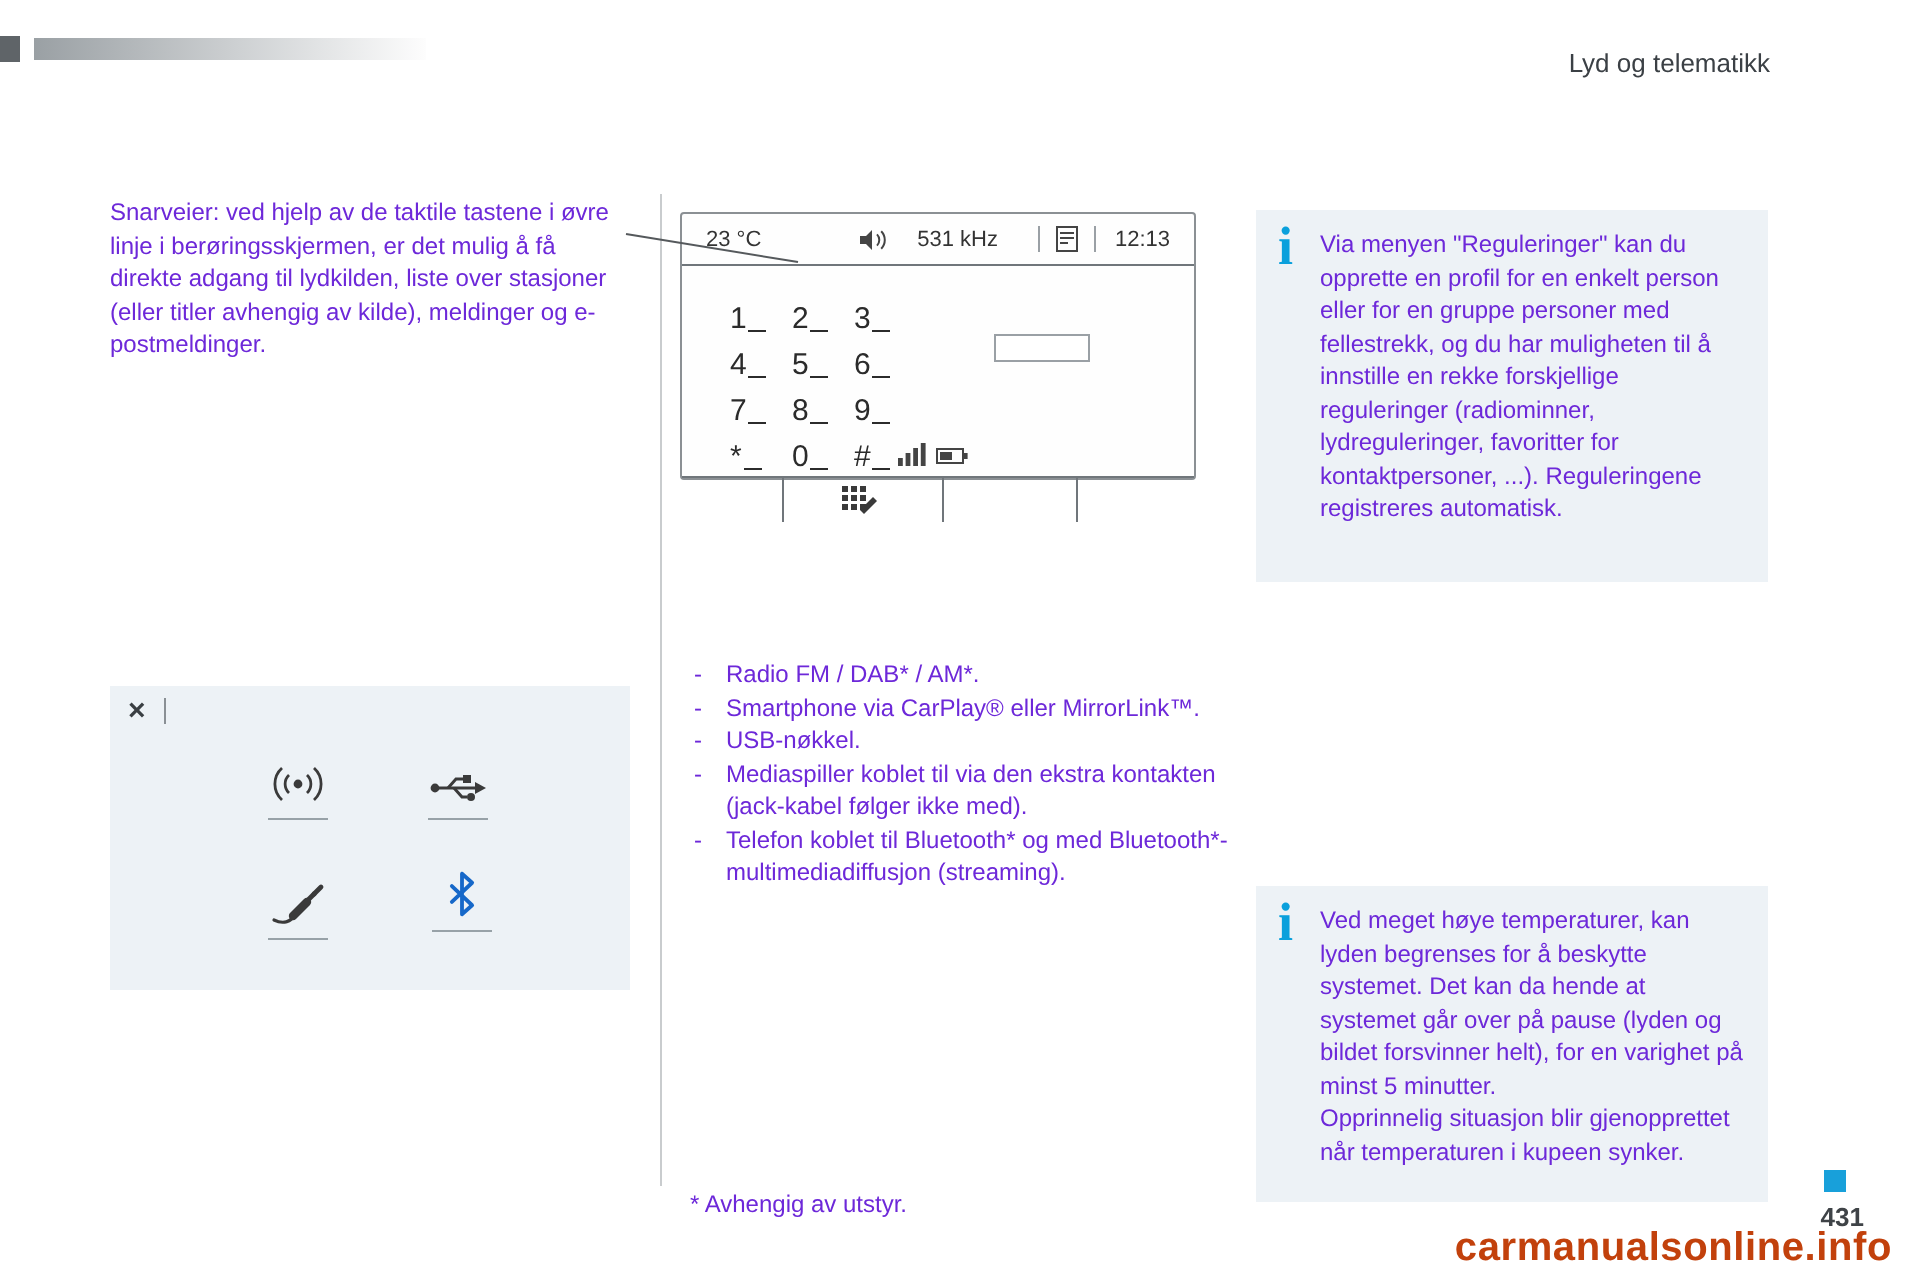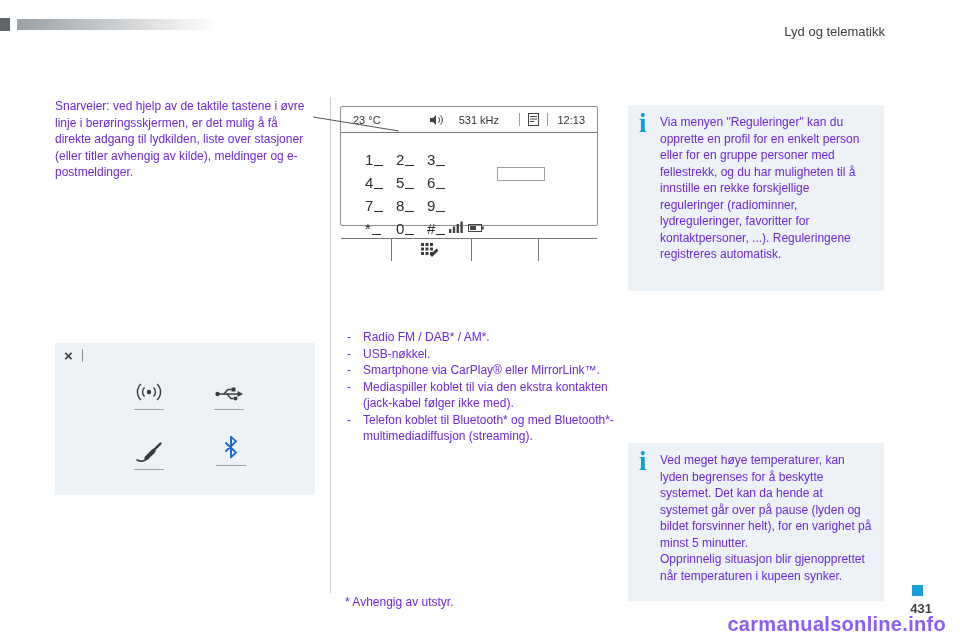--- a/index.html
+++ b/index.html
@@ -15,21 +15,21 @@
               background:linear-gradient(90deg,#9aa0a4,#fdfdfd); }
   .section-title { position:absolute; right:75px; top:24px; font-size:13px; color:#3b4045; }
 
   .col-divider { position:absolute; left:330px; top:97px; width:1px; height:496px; background:#c9ccce; }
 
   .left-text { position:absolute; left:55px; top:98px; width:260px; }
 
   .callout { position:absolute; left:305px; top:110px; z-index:5; }
 
   
-  #device { position:absolute; left:340px; top:106px; width:258px; height:120px;
+  #device { position:absolute; left:340px; top:106px; width:258px; height:134px;
             border:1px solid #8b9094; background:#fefefe; border-radius:2px; }
   #device .statusbar { height:26px; display:flex; align-items:center; padding:0 12px;
                        font-size:11px; color:#333; border-bottom:1px solid #70767b; }
   .sb-speaker { margin-left:48px; }
   .sb-freq { margin-left:15px; }
   .sb-sep { width:1px; height:13px; background:#9aa0a5; }
   .sb-sep.first { margin-left:auto; }
   .sb-note { margin-left:8px; }
   .sb-sep.second { margin-left:8px; }
   .sb-time { margin-left:9px; }
@@ -71,21 +71,21 @@
   .src-broadcast { left:74px; top:36px; }
   .src-usb { left:154px; top:40px; }
   .src-jack { left:74px; top:96px; }
   .src-bluetooth { left:156px; top:92px; }
 
   .footnote { position:absolute; left:345px; top:594px; }
 
   .section-marker { position:absolute; right:37px; top:585px; width:11px; height:11px; background:#18a0da; }
   .page-number { position:absolute; right:28px; top:601px; font-size:13px; font-weight:bold; color:#3f4347;margin-left:21px; }
   .watermark { position:absolute; right:14px; top:613px; font-size:20px; font-weight:bold;
-               color:#8b5cf6; letter-spacing:0.3px; }
+               color:#c2410c; letter-spacing:0.3px; }
 </style>
 </head>
 <body>
 
 <div id="page">
 
   <div class="corner-block"></div>
   <div class="grad-bar"></div>
   <div class="section-title">Lyd og telematikk</div>
 
@@ -202,22 +202,22 @@
     </div>
   </div>
 
   <div class="panel" id="info1">
     <span class="info-icon">i</span>
     <div class="body txt">Via menyen "Reguleringer" kan du opprette en profil for en enkelt person eller for en gruppe personer med fellestrekk, og du har muligheten til å innstille en rekke forskjellige reguleringer (radiominner, lydreguleringer, favoritter for kontaktpersoner, ...). Reguleringene registreres automatisk.</div>
   </div>
 
   <div id="source-list">
     <div class="txt list-item">Radio FM / DAB* / AM*.</div>
+    <div class="txt list-item">Smartphone via CarPlay® eller MirrorLink™.</div>
     <div class="txt list-item">USB-nøkkel.</div>
-    <div class="txt list-item">Smartphone via CarPlay® eller MirrorLink™.</div>
     <div class="txt list-item">Mediaspiller koblet til via den ekstra kontakten (jack-kabel følger ikke med).</div>
     <div class="txt list-item">Telefon koblet til Bluetooth* og med Bluetooth*-multimediadiffusjon (streaming).</div>
   </div>
 
   <div class="panel" id="sources-panel">
     <div class="close-wrap">
       <span class="close-x">×</span>
       <span class="vline"></span>
     </div>
 

